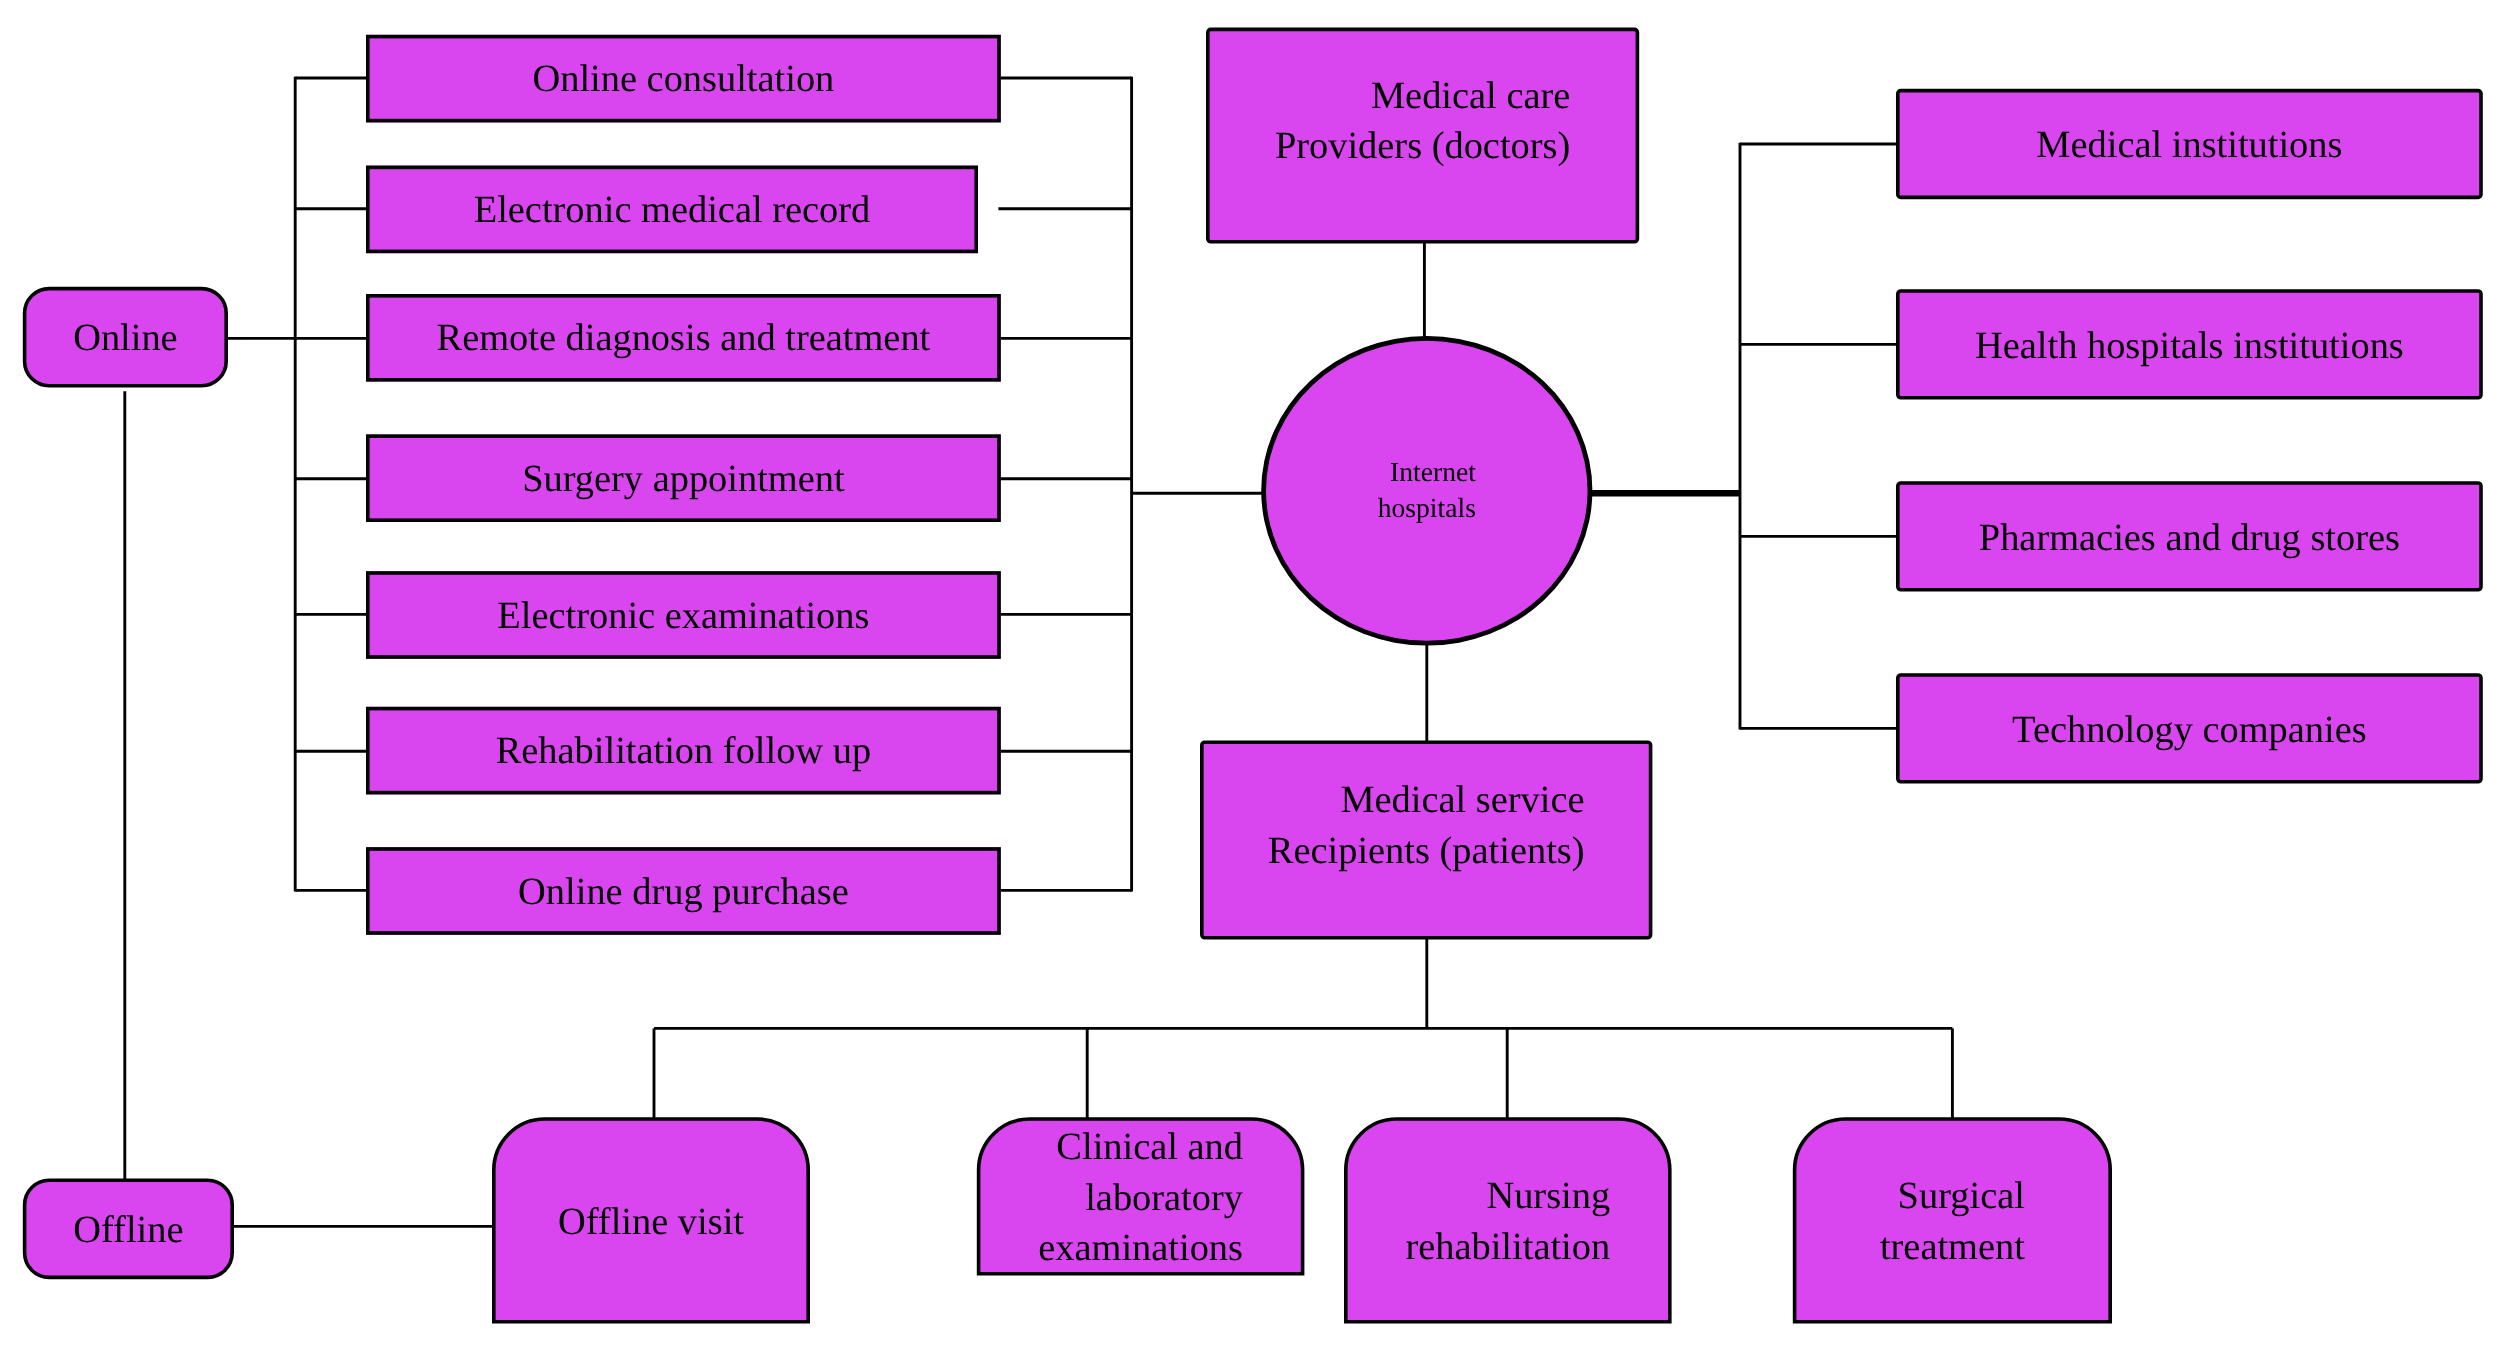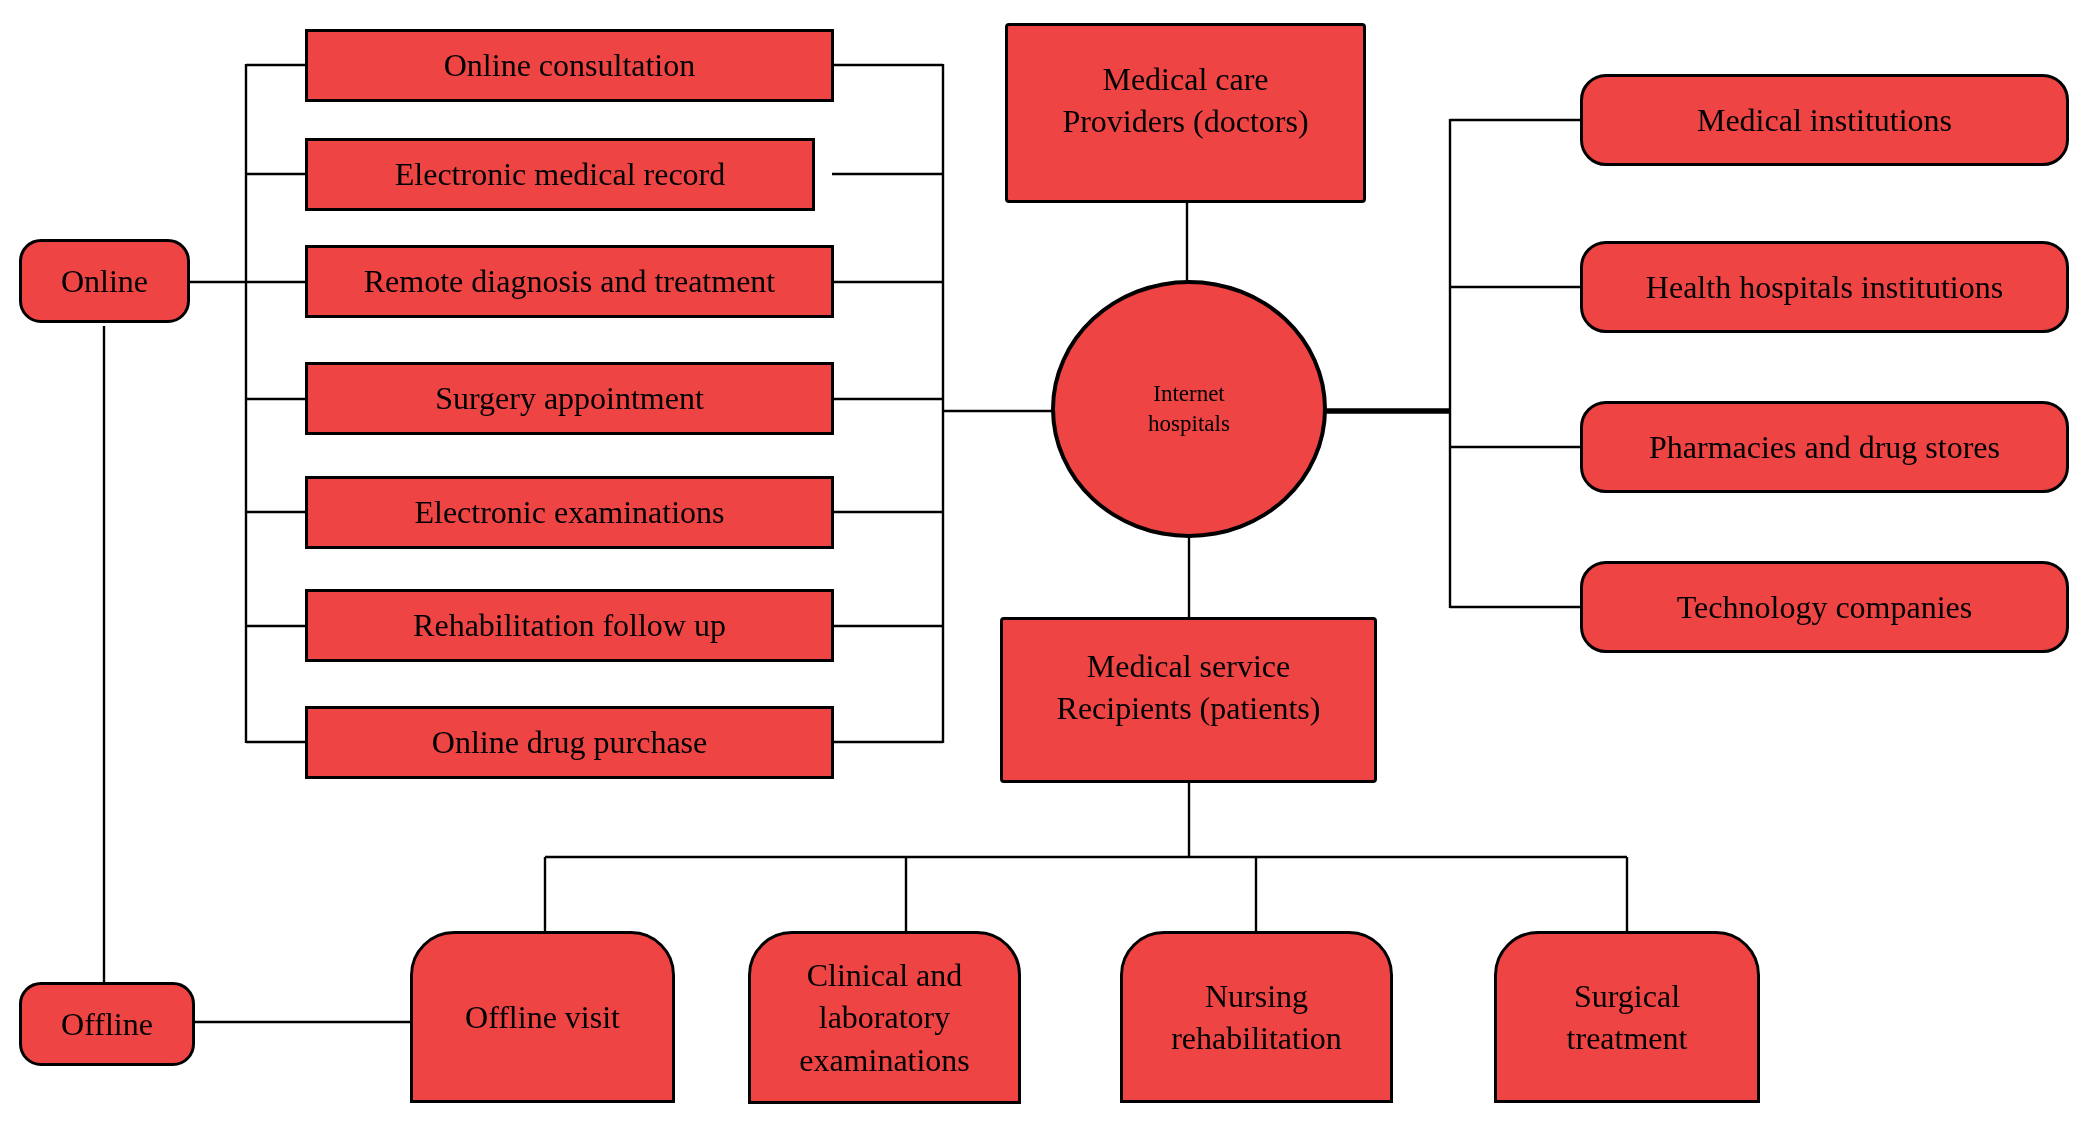--- a/index.html
+++ b/index.html
@@ -9,34 +9,34 @@
     background:#ffffff;
     overflow:hidden;
     font-family:"Liberation Serif","DejaVu Serif",serif;
   }
   .wires{position:absolute;left:0;top:0;width:2096px;height:1128px;}
   .wires line{stroke:#000000;stroke-width:2.4;}
   .wires line.thick{stroke-width:5.5;}
   .node{
     position:absolute;
     box-sizing:border-box;
-    background:#ef4444;
+    background:#d946ef;
     border:3px solid #000000;
     display:flex;
     align-items:center;
     justify-content:center;
-    text-align:center;
+    text-align:right;
     white-space:pre-line;
     font-size:32px;
     line-height:1.32;
     color:#000000;
   }
   .task{border-radius:0;}
   .pill{border-radius:22px;}
-  .stake{border-radius:26px;}
+  .stake{border-radius:4px;}
   .actor{border-radius:4px;border-width:3.5px;}
   .actor.pad{padding-bottom:26px;}
   .circle{border-radius:50%;border-width:4px;font-size:23px;}
   .tab{border-radius:44px 44px 0 0;}
 </style>
 </head>
 <body>
 
 <div class="stage">
 
@@ -102,21 +102,21 @@
 hospitals</div>
   <div class="node actor pad" style="left:1000px;top:617px;width:377px;height:166px">Medical service
 Recipients (patients)</div>
 
   <div class="node stake" style="left:1580px;top:74px;width:489px;height:92px">Medical institutions</div>
   <div class="node stake" style="left:1580px;top:241px;width:489px;height:92px">Health hospitals institutions</div>
   <div class="node stake" style="left:1580px;top:401px;width:489px;height:92px">Pharmacies and drug stores</div>
   <div class="node stake" style="left:1580px;top:561px;width:489px;height:92px">Technology companies</div>
 
   <div class="node tab" style="left:410px;top:931px;width:265px;height:172px">Offline visit</div>
-  <div class="node tab" style="left:748px;top:931px;width:273px;height:173px;padding-bottom:0">Clinical and
+  <div class="node tab" style="left:814px;top:931px;width:273px;height:132px;padding-bottom:0">Clinical and
 laboratory
 examinations</div>
   <div class="node tab" style="left:1120px;top:931px;width:273px;height:172px">Nursing
 rehabilitation</div>
   <div class="node tab" style="left:1494px;top:931px;width:266px;height:172px">Surgical
 treatment</div>
 
 </div>
 
 </body></html>

